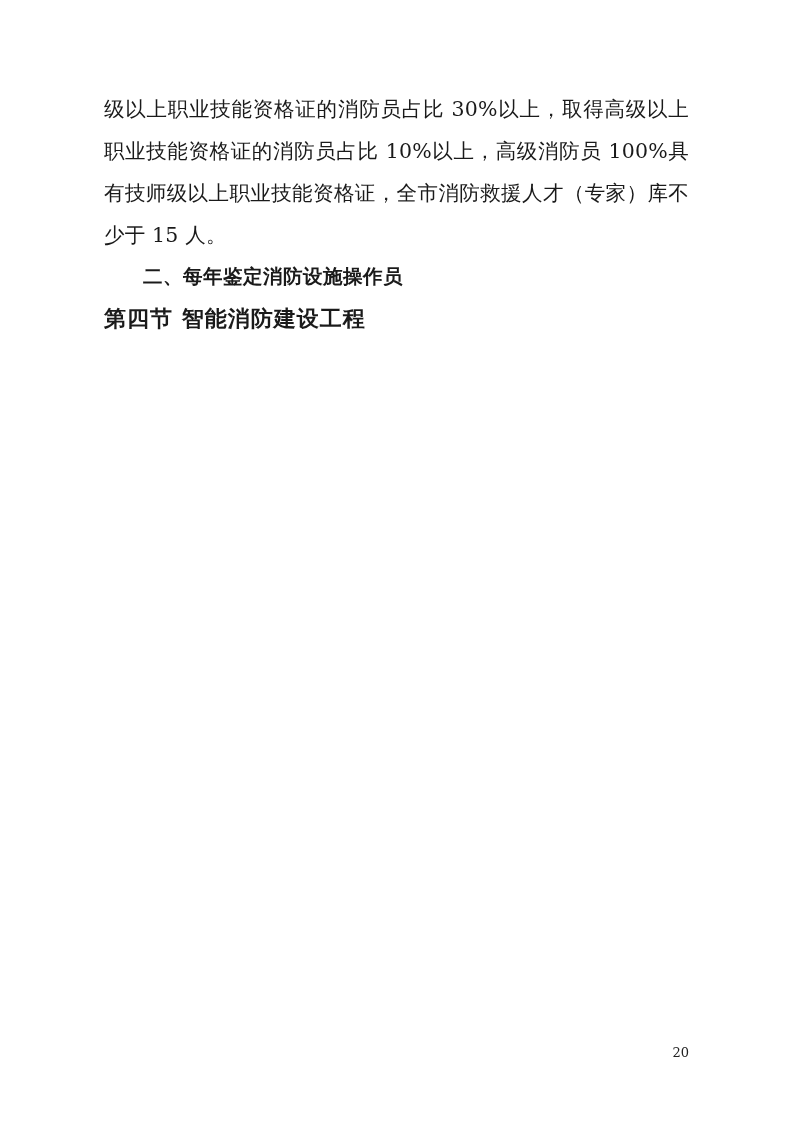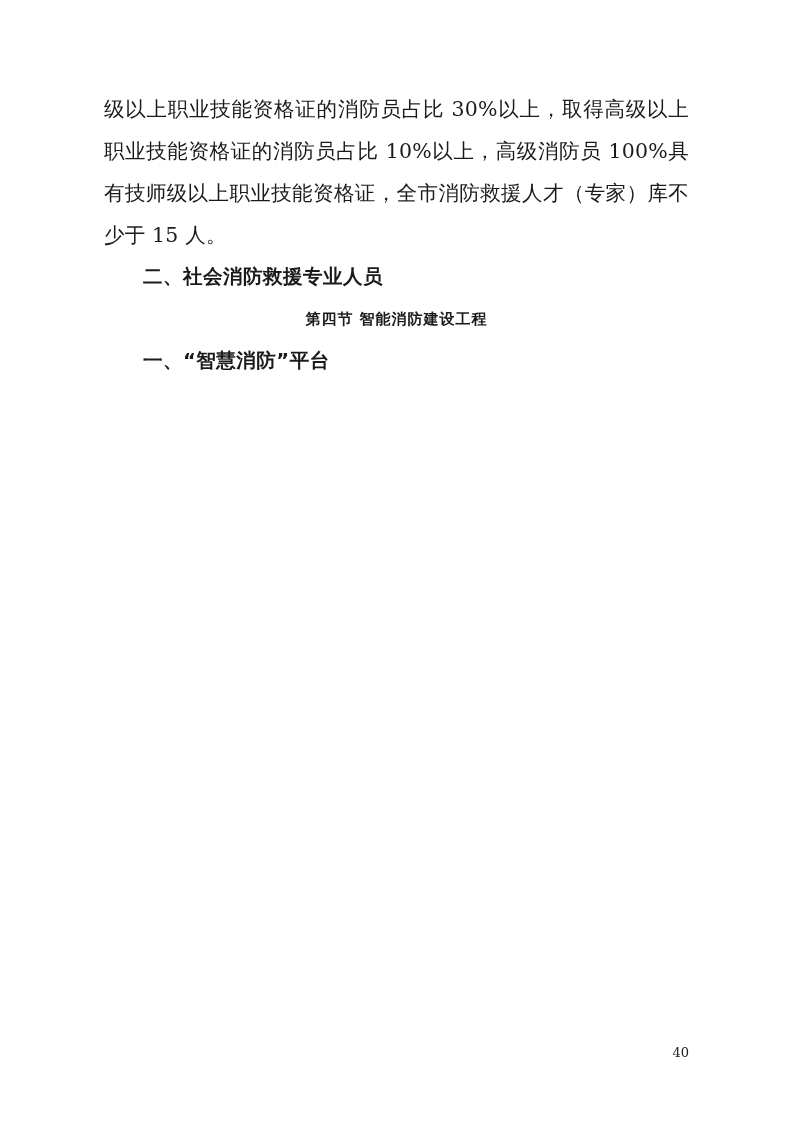--- a/index.html
+++ b/index.html
@@ -41,48 +41,46 @@
     text-indent: 0;
   }
   .heading-lv2 {
     text-indent: 2em;
     font-weight: bold;
     font-family: "DejaVu Sans", "Liberation Sans", sans-serif;
     font-size: 19.5px;
     letter-spacing: 0.5px;
   }
   .heading-center {
-    text-align: center;
     text-indent: 0;
     font-weight: bold;
     font-family: "DejaVu Sans", "Liberation Sans", sans-serif;
-    font-size: 15px;
+    font-size: 22px;
     letter-spacing: 1px;
   }
   .page-number {
     position: absolute;
     right: 104px;
     bottom: 62px;
     font-size: 13px;
     font-family: "DejaVu Serif", "Liberation Serif", serif;
     color: #222;
   }
 </style>
 </head>
 <body>
 
 <div class="page">
   <div class="doc-body">
 
     <p class="para cont">级以上职业技能资格证的消防员占比 30%以上，取得高级以上职业技能资格证的消防员占比 10%以上，高级消防员 100%具有技师级以上职业技能资格证，全市消防救援人才（专家）库不少于 15 人。</p>
 
-    <p class="heading-lv2">二、社会消防救援专业人员</p>
+    <p class="heading-lv2">二、每年鉴定消防设施操作员</p>
 
 
     <p class="heading-center">第四节 智能消防建设工程</p>
 
-    <p class="heading-lv2">一、“智慧消防”平台</p>
 
 
   </div>
 
-  <div class="page-number">40</div>
+  <div class="page-number">20</div>
 </div>
 
 </body></html>

